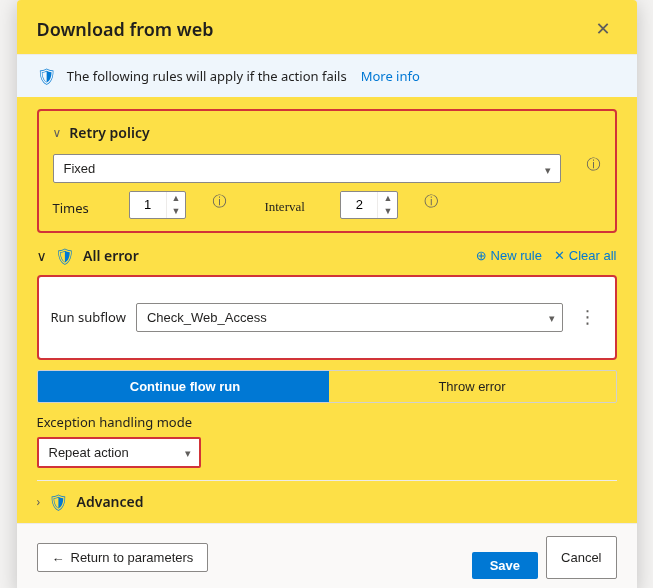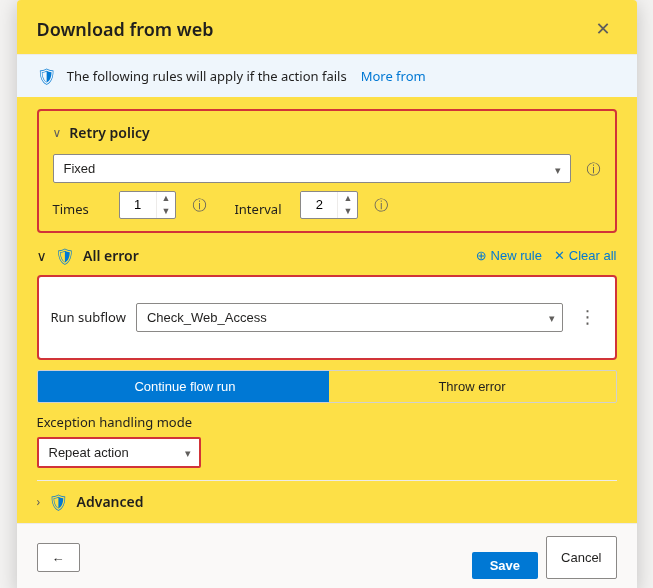--- a/index.html
+++ b/index.html
@@ -80,22 +80,22 @@
       font-size: 12px;
       color: #605e5c;
     }
     .section-label {
       font-weight: 600;
       font-size: 14px;
     }
 
     .form-row {
       display: flex;
-      align-items: center;
-      gap: 16px;
+      align-items: flex-start;
+      gap: 26px;
       margin-top: 8px;
     }
     .form-label {
       font-size: 13px;
       color: #201f1e;
       min-width: 50px;
       margin-top: 8px;
     }
 
     .dropdown-wrapper {
@@ -258,21 +258,21 @@
       text-align: center;
       font-size: 13px;
       cursor: pointer;
       background: none;
       border: none;
       color: #201f1e;
     }
     .mode-tab.active {
       background: #0078d4;
       color: #fff;
-      font-weight: 400;
+      font-weight: 700;
       padding-left: 16px;
     }
 
     .exception-label {
       font-size: 13px;
       color: #201f1e;
       margin-bottom: 6px;
     }
 
     .repeat-action-dropdown {
@@ -383,21 +383,21 @@
 <div class="dialog">
 
   <div class="dialog-header">
     <span class="dialog-title">Download from web</span>
     <button class="close-btn">✕</button>
   </div>
 
   <div class="info-banner">
     <span class="shield-icon">🛡</span>
     <span>The following rules will apply if the action fails</span>
-    <a href="#">More from</a>
+    <a href="#">More info</a>
   </div>
 
   <div class="retry-policy-box">
     <div class="section-header">
       <span class="chevron">∨</span>
       <span class="section-label">Retry policy</span>
     </div>
     <div class="form-row">
       <div class="dropdown-wrapper">
         <select class="dropdown">
@@ -412,21 +412,21 @@
     <div class="form-row">
       <span class="form-label">Times</span>
       <div class="number-input-wrapper">
         <input type="text" class="number-input" value="1" style="">
         <div class="spin-buttons">
           <button class="spin-btn">▲</button>
           <button class="spin-btn">▼</button>
         </div>
       </div>
       <span class="info-icon" title="Info">ⓘ</span>
-      <span class="form-label" style="margin-left:12px;">Interval</span>
+      <span class="form-label" style="margin-left:12px;font-family:Liberation Serif, serif;">Interval</span>
       <div class="number-input-wrapper">
         <input type="text" class="number-input" value="2" style="">
         <div class="spin-buttons">
           <button class="spin-btn">▲</button>
           <button class="spin-btn">▼</button>
         </div>
       </div>
       <span class="info-icon" title="Info">ⓘ</span>
     </div>
   </div>
@@ -484,20 +484,21 @@
   <div class="advanced-section">
     <span class="chevron">›</span>
     <span class="advanced-shield">🛡</span>
     <span class="advanced-label">Advanced</span>
   </div>
 
   <div class="dialog-footer">
     <div class="footer-left">
       <button class="btn-return">
         <span>←</span>
+        <span>Return to parameters</span>
       </button>
     </div>
     <div class="footer-right">
       <button class="btn-save">Save</button>
       <button class="btn-cancel">Cancel</button>
     </div>
   </div>
 </div>
 
 </body></html>

